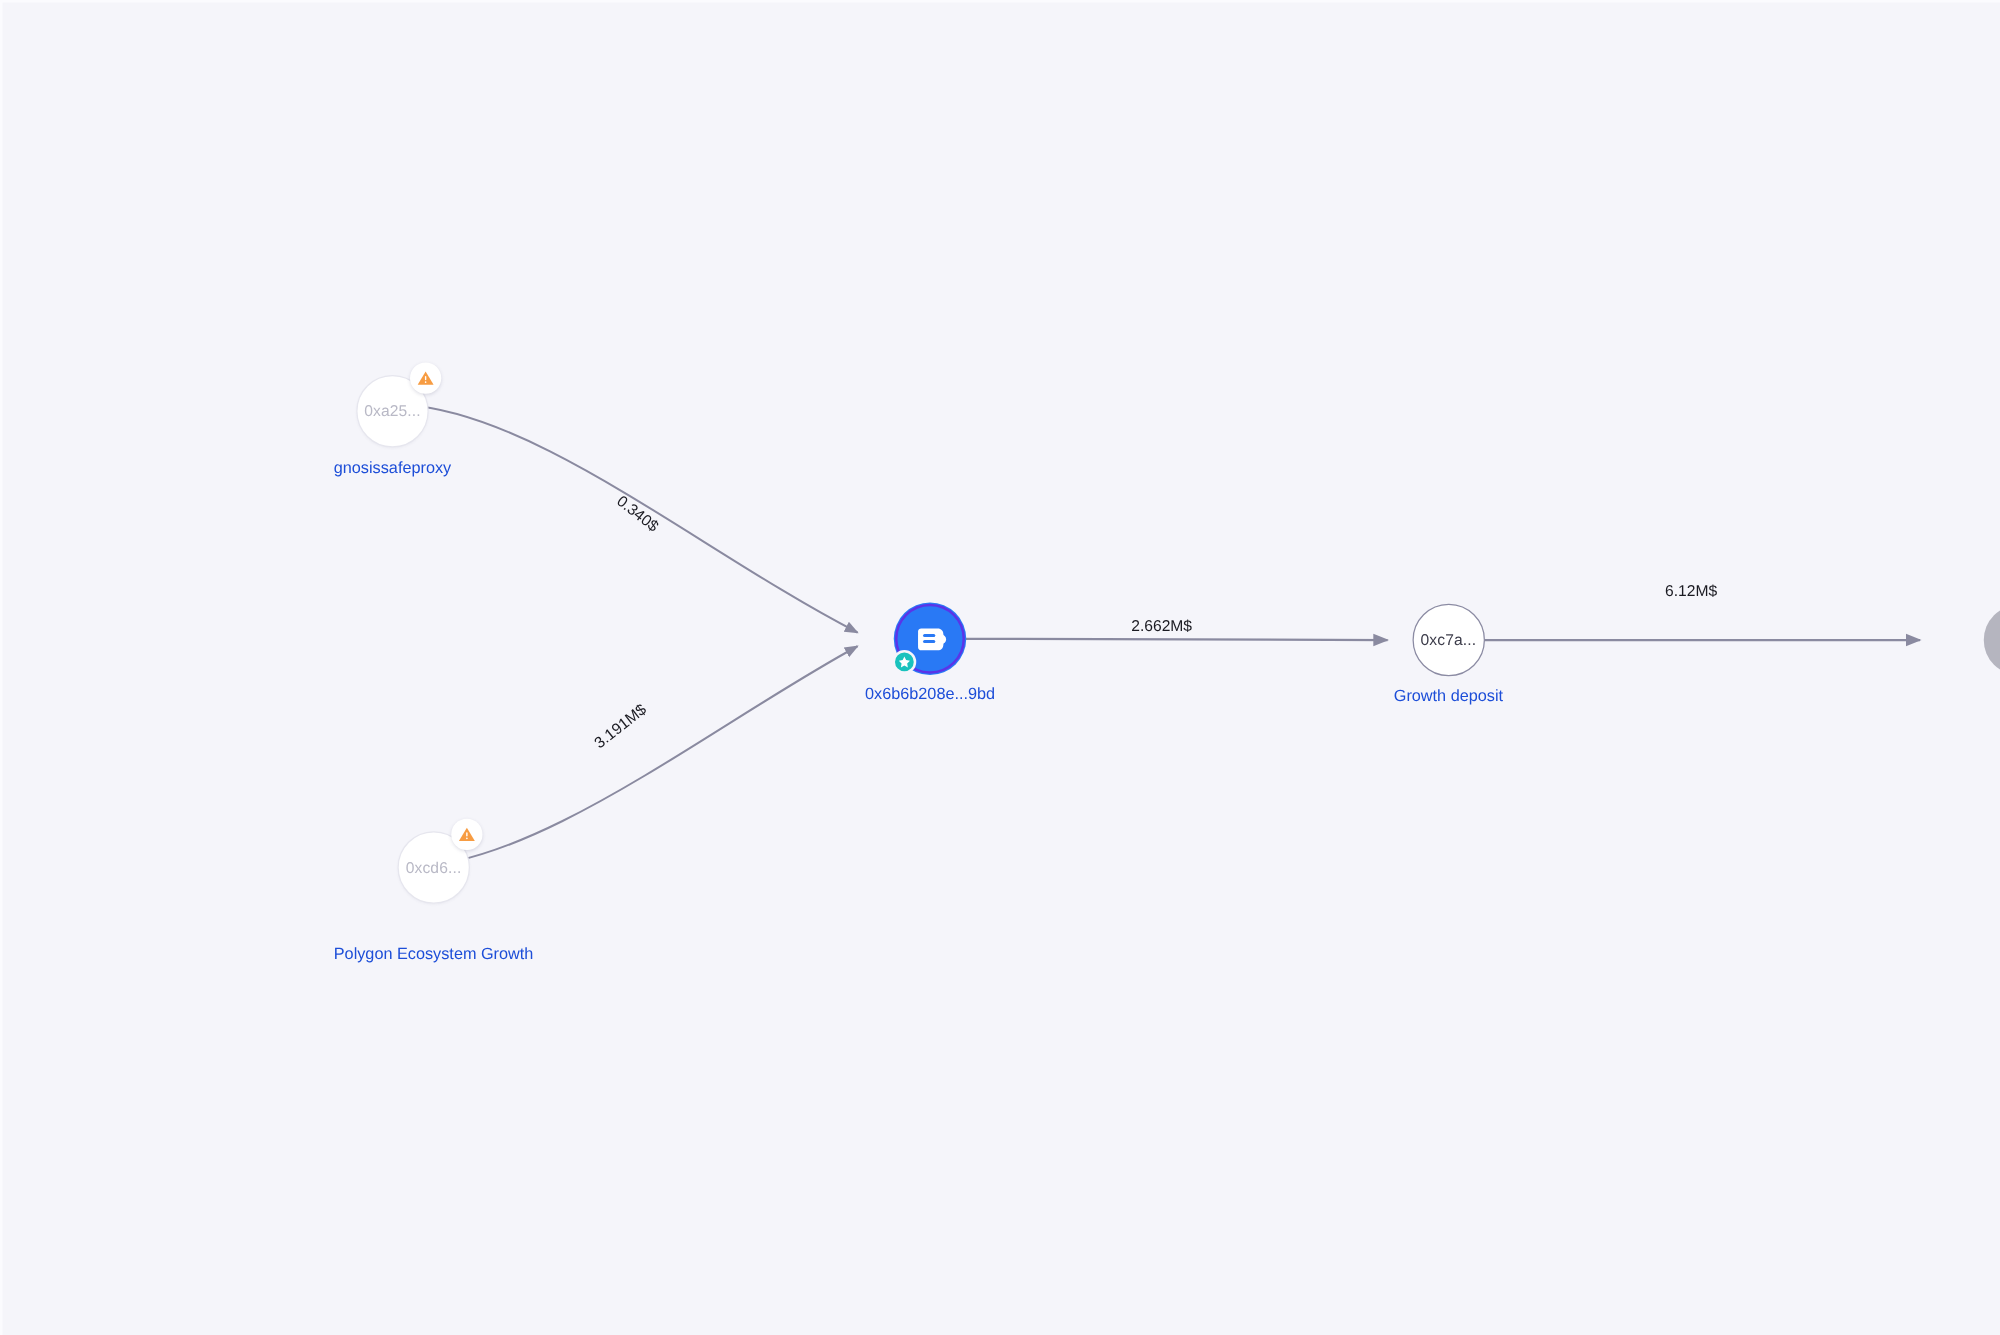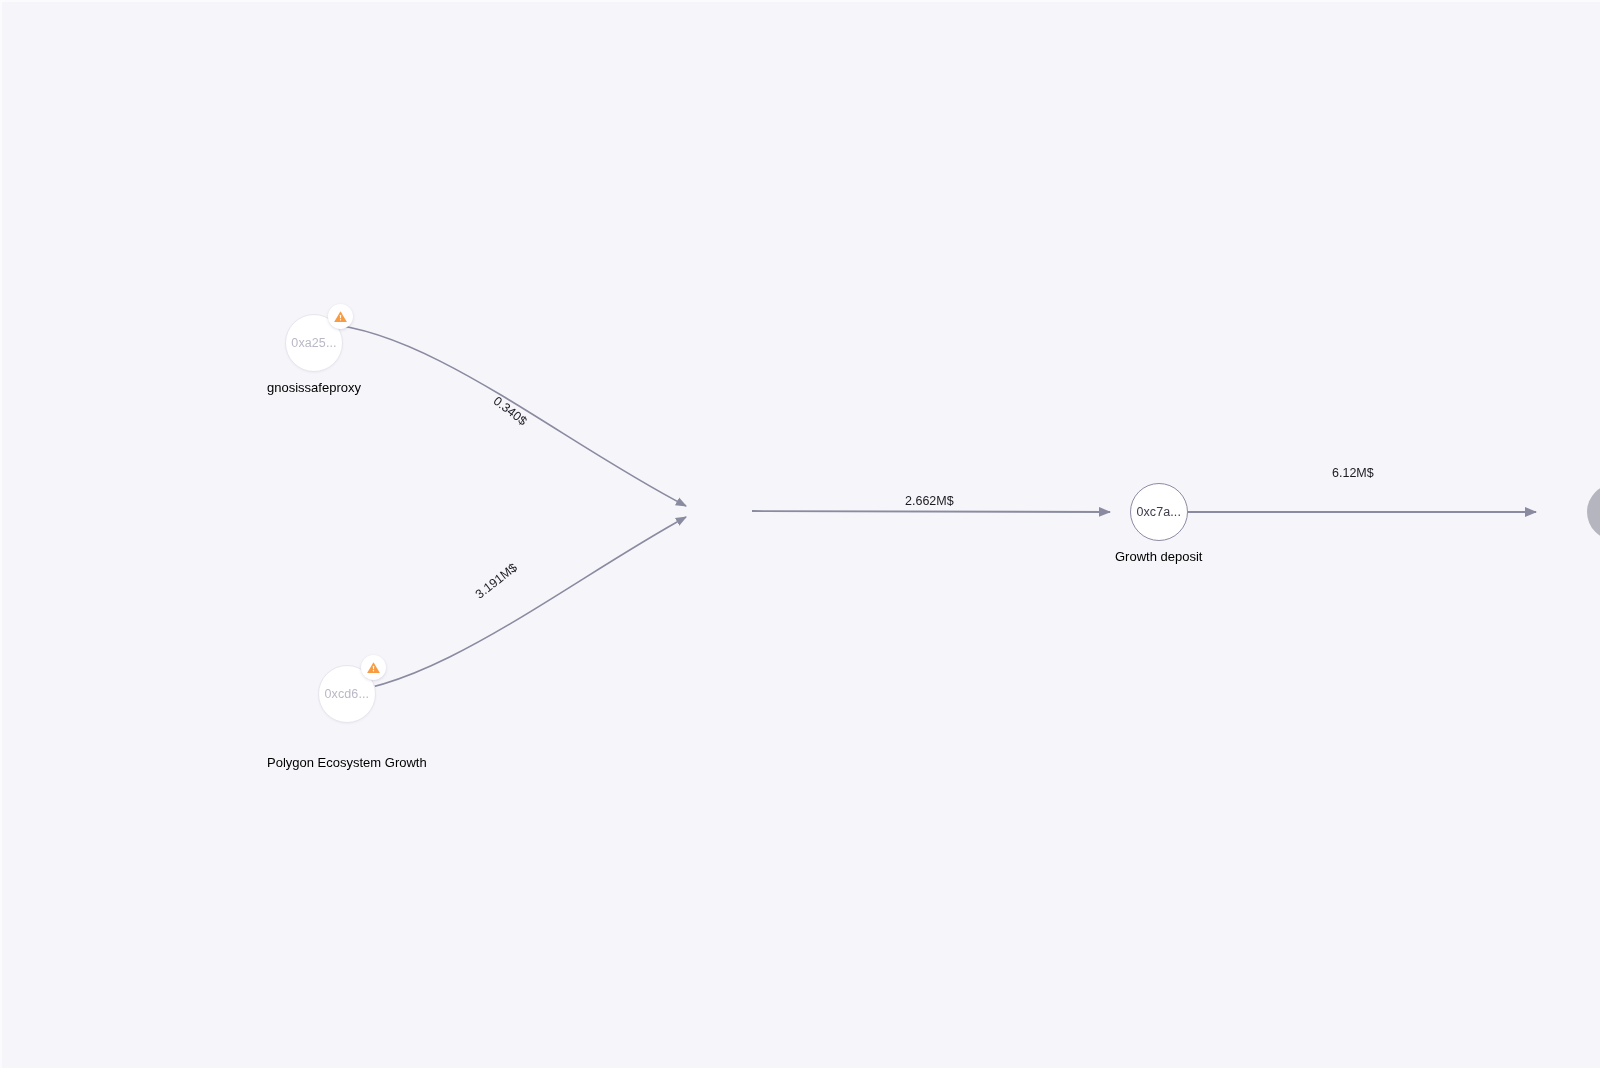--- a/index.html
+++ b/index.html
@@ -57,21 +57,21 @@
   .node-inner-text {
     font-size: 12.5px;
     letter-spacing: 0.1px;
     white-space: nowrap;
   }
   .node-inner-text.dim { color: #b9b9c6; }
   .node-inner-text.plain { color: #3c3c4a; }
   .node-label {
     margin-top: 8px;
     font-size: 13px;
-    color: #000000;
+    color: #1d4ed8;
     white-space: nowrap;
     text-align: right;
   }
   .badge {
     position: absolute;
     width: 25px; height: 25px;
     border-radius: 50%;
     display: flex;
     align-items: center;
     justify-content: center;
@@ -109,21 +109,21 @@
 
     <path d="M 324 322 C 430 330, 560 440, 684 504" fill="none" stroke="#8a8aa0" stroke-width="1.6" marker-end="url(#arrow)"></path>
 
     <path d="M 324 692 C 430 690, 565 580, 684 515" fill="none" stroke="#8a8aa0" stroke-width="1.6" marker-end="url(#arrow)"></path>
 
     <path d="M 750 509 L 1108 510" fill="none" stroke="#8a8aa0" stroke-width="1.8" marker-end="url(#arrow)"></path>
 
     <path d="M 1176 510 L 1534 510" fill="none" stroke="#8a8aa0" stroke-width="1.8" marker-end="url(#arrow)"></path>
   </svg>
 
-  <div class="node" style="left:265px; top:312px;">
+  <div class="node" style="left:265px; top:298px;">
     <div class="node-circle dim">
       <span class="node-inner-text dim">0xa25...</span>
       <span class="badge warn">
         <svg width="15" height="15" viewBox="0 0 24 24">
           <path d="M12 3.4 L22.2 20.6 L1.8 20.6 Z" fill="#f79c42"></path>
           <rect x="11.1" y="9.2" width="1.8" height="5.6" rx="0.9" fill="#ffffff"></rect>
           <circle cx="12" cy="17.2" r="1.05" fill="#ffffff"></circle>
         </svg>
       </span>
     </div>
@@ -137,20 +137,42 @@
         <svg width="15" height="15" viewBox="0 0 24 24">
           <path d="M12 3.4 L22.2 20.6 L1.8 20.6 Z" fill="#f79c42"></path>
           <rect x="11.1" y="9.2" width="1.8" height="5.6" rx="0.9" fill="#ffffff"></rect>
           <circle cx="12" cy="17.2" r="1.05" fill="#ffffff"></circle>
         </svg>
       </span>
     </div>
     <div class="node-label">Polygon Ecosystem Growth</div>
   </div>
 
+  <div class="node" style="left:690px; top:481px;">
+    <div class="node-circle highlight">
+      <span style="display:flex;align-items:center;justify-content:center;">
+        <svg width="31" height="31" viewBox="0 0 24 24">
+          <path d="M4.2 7.2 C4.2 6.1 5.1 5.3 6.2 5.3 L16.4 5.3
+                   C18.5 5.3 19.9 6.9 19.9 9.0 L19.9 15.1
+                   C19.9 17.2 18.5 18.8 16.4 18.8 L6.2 18.8
+                   C5.1 18.8 4.2 17.9 4.2 16.8 Z" fill="#ffffff"></path>
+          <rect x="7.3" y="8.6" width="7.6" height="1.9" rx="0.95" fill="#2979f5"></rect>
+          <rect x="7.3" y="12.4" width="7.6" height="1.9" rx="0.95" fill="#2979f5"></rect>
+          <circle cx="18.6" cy="12.0" r="3.0" fill="#ffffff"></circle>
+        </svg>
+      </span>
+      <span class="badge star">
+        <svg width="11" height="11" viewBox="0 0 24 24">
+          <path d="M12 2.6 L15.0 8.9 L21.8 9.9 L16.9 14.8 L18.1 21.6
+                   L12 18.4 L5.9 21.6 L7.1 14.8 L2.2 9.9 L9.0 8.9 Z" fill="#ffffff"></path>
+        </svg>
+      </span>
+    </div>
+    <div class="node-label">0x6b6b208e...9bd</div>
+  </div>
 
   <div class="node" style="left:1113px; top:481px;">
     <div class="node-circle plain">
       <span class="node-inner-text plain">0xc7a...</span>
     </div>
     <div class="node-label">Growth deposit</div>
   </div>
 
   <div class="node" style="left:1585px; top:482px;">
     <div class="node-circle grayicon">

